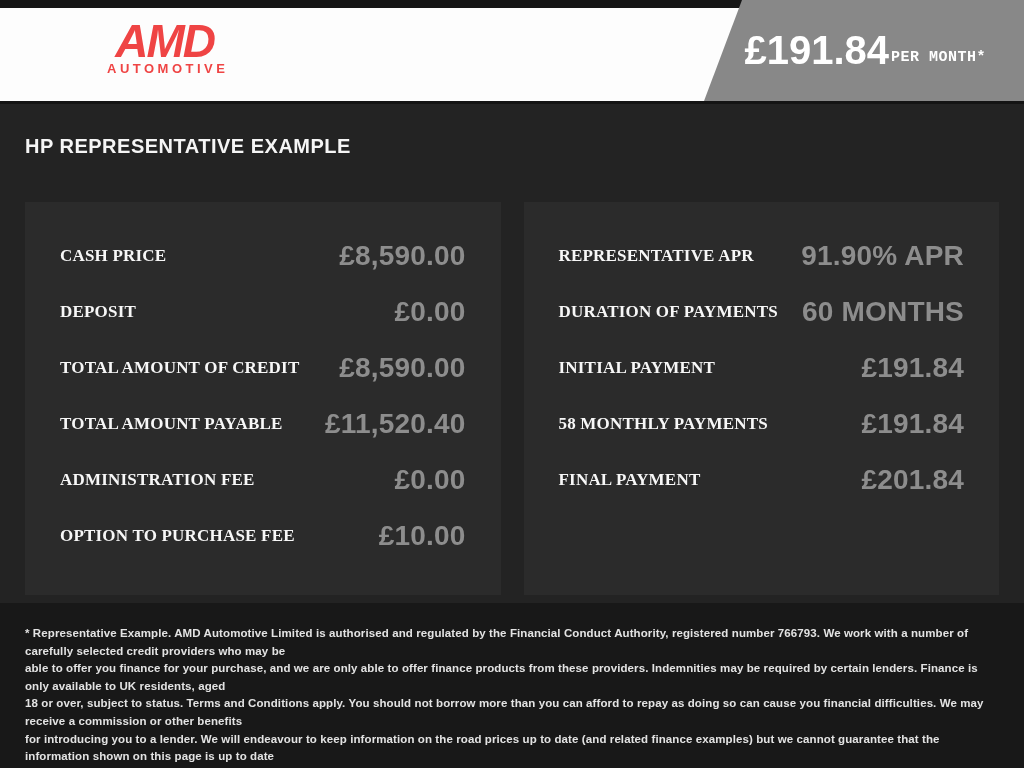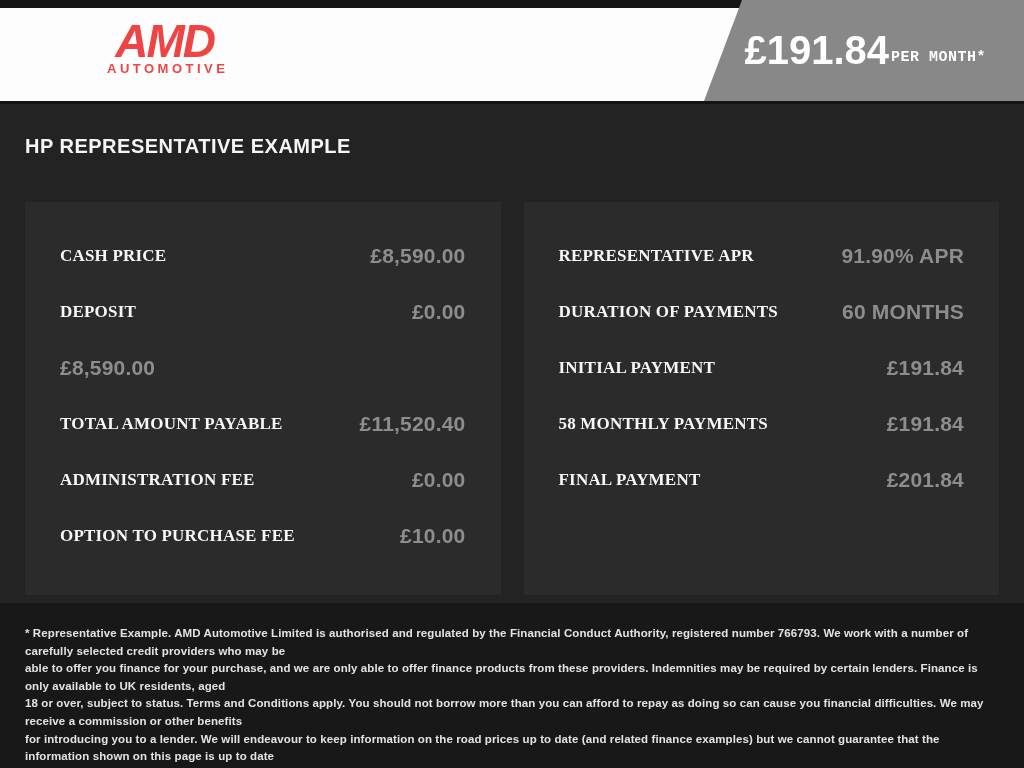--- a/index.html
+++ b/index.html
@@ -51,21 +51,21 @@
   }
   .row{
     height:56px;display:flex;align-items:center;justify-content:space-between;
   }
   .row .lbl{
     color:#f7f7f7;font-size:17px;font-weight:bold;letter-spacing:.2px;
     white-space:nowrap;
     font-family:Liberation Serif, serif;
   }
   .row .val{
-    color:#8d8d8d;font-size:21px;font-weight:bold;letter-spacing:.2px;
+    color:#8d8d8d;font-size:28px;font-weight:bold;letter-spacing:.2px;
     white-space:nowrap;
   }
   
   .footer{
     background:#181818;min-height:177px;box-sizing:border-box;
     padding:22px 25px;
   }
   .disclaimer{
     color:#e3e3e3;font-size:11.5px;font-weight:bold;line-height:17.6px;
     white-space:pre-line;letter-spacing:.1px;margin:0;
@@ -93,20 +93,21 @@
     <div class="panel">
       <div class="row">
         <span class="lbl">CASH PRICE</span>
         <span class="val">£8,590.00</span>
       </div>
       <div class="row">
         <span class="lbl">DEPOSIT</span>
         <span class="val">£0.00</span>
       </div>
       <div class="row">
+        <span class="lbl">TOTAL AMOUNT OF CREDIT</span>
         <span class="val">£8,590.00</span>
       </div>
       <div class="row">
         <span class="lbl">TOTAL AMOUNT PAYABLE</span>
         <span class="val">£11,520.40</span>
       </div>
       <div class="row">
         <span class="lbl">ADMINISTRATION FEE</span>
         <span class="val">£0.00</span>
       </div>

